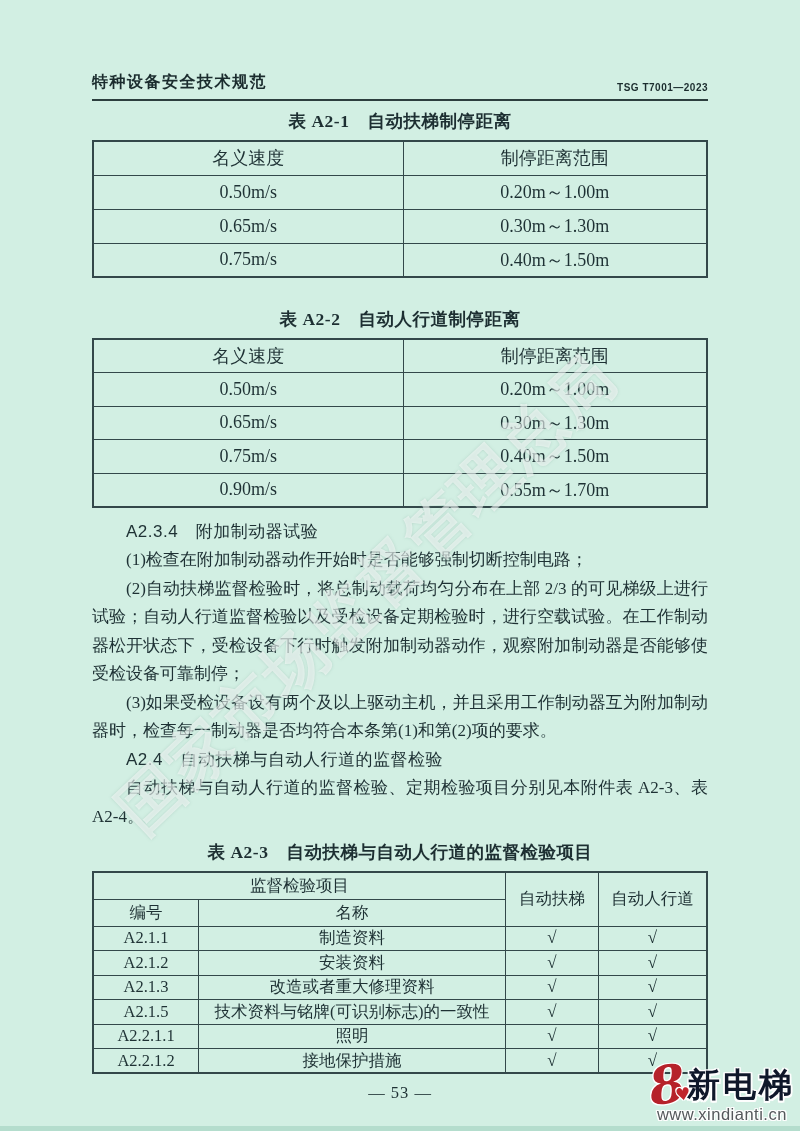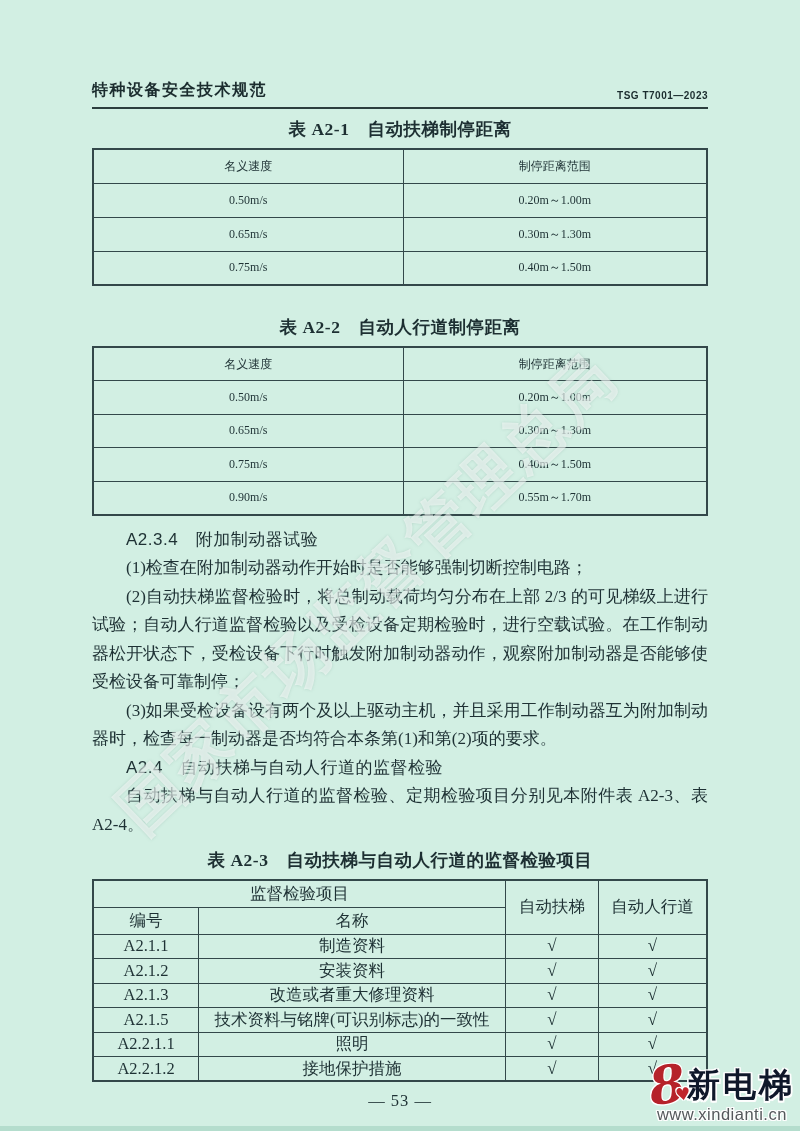--- a/index.html
+++ b/index.html
@@ -16,22 +16,22 @@
     overflow: hidden;
   }
   .page-bottom-strip {
     position: absolute;
     left: 0; bottom: 0;
     width: 100%; height: 5px;
     background: #b4ddcd;
   }
   
   .doc-header {
-    margin: 0 92px;
-    padding-top: 80px;
+    margin: 8px 92px;
+    padding-top: 64px;
     padding-bottom: 6px;
     border-bottom: 2.5px solid #2c3e3e;
     display: flex;
     justify-content: space-between;
     align-items: flex-end;
     font-family: "Liberation Sans", "DejaVu Sans", sans-serif;
     font-weight: 700;
     color: #1b2c2e;
   }
   .doc-header .hl { font-size: 16px; letter-spacing: 1.5px; }
@@ -46,21 +46,21 @@
   }
   .tt1 { margin-top: 8px; }
   .tt2 { margin-top: 29px; }
   .tt3 { margin-top: 9px; }
   
   table {
     border-collapse: collapse;
     table-layout: fixed;
     margin: 7px 92px 0 92px;
     width: 616px;
-    font-size: 12px;
+    font-size: 18px;
     color: #1e3134;
   }
   table, th, td { border: 1px solid #33484a; }
   table { border-width: 2px; }
   th, td {
     text-align: center;
     vertical-align: middle;
     font-weight: 400;
     overflow: hidden;
     white-space: nowrap;

